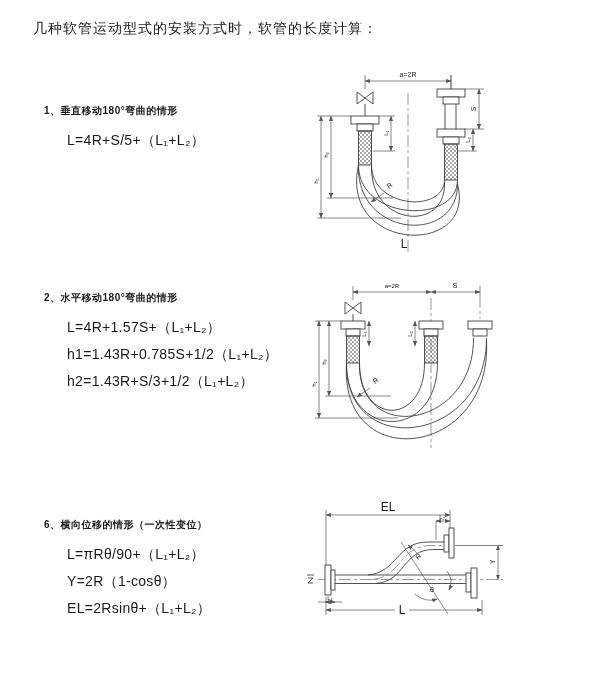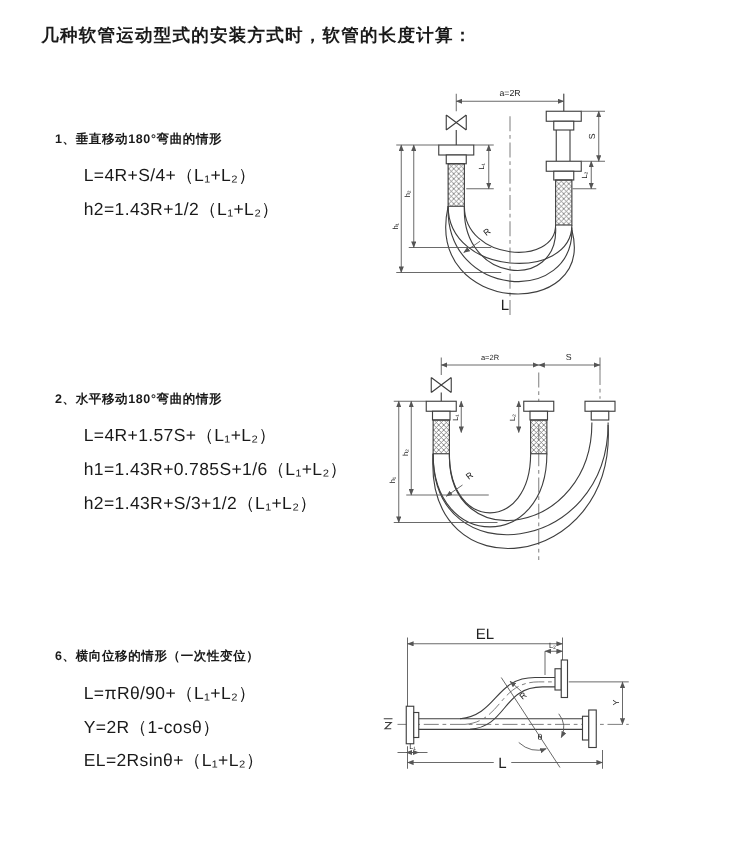--- a/index.html
+++ b/index.html
@@ -3,25 +3,25 @@
 <meta charset="utf-8">
 <style>
   html,body{margin:0;padding:0}
   body{
     width:600px;height:675px;position:relative;overflow:hidden;
     background:#ffffff;color:#1a1a1a;
     font-family:"Liberation Sans","DejaVu Sans",sans-serif;
   }
   .page-title{
     position:absolute;left:33px;top:20px;
-    font-size:14px;font-weight:700;letter-spacing:1px;
+    font-size:14px;font-weight:400;letter-spacing:1px;
   }
   .section{position:absolute;left:44px;width:270px}
   #section-1{top:104px}
-  #section-2{top:312px}
+  #section-2{top:291px}
   #section-3{top:518px}
   .sec-heading{font-size:10px;font-weight:700;letter-spacing:.5px;white-space:nowrap}
   .formulas{margin:9px 0 0 23px}
   .formula{font-size:14px;line-height:27px;letter-spacing:.3px;white-space:nowrap}
   svg.diag{position:absolute}
   #diagram-1{left:303px;top:63px}
   #diagram-2{left:303px;top:276px}
   #diagram-3{left:298px;top:492px}
   .ol{stroke:#3f3f3f;fill:none;stroke-width:.9}           
   .dl{stroke:#555;fill:none;stroke-width:.7}              
@@ -45,30 +45,29 @@
       <path d="M0,0 L7.5,3 L0,6 Z" fill="#555"></path>
     </marker>
   </defs>
 </svg>
 
 <div class="page-title">几种软管运动型式的安装方式时，软管的长度计算：</div>
 
 <div class="section" id="section-1">
   <div class="sec-heading">1、垂直移动180°弯曲的情形</div>
   <div class="formulas">
-    <div class="formula">L=4R+S/4+（L₁+L₂）</div>
-    <div class="formula">h2=1.43R+1/2（L₁+L₂）</div>
+    <div class="formula">L=4R+S/5+（L₁+L₂）</div>
   </div>
 </div>
 
 <div class="section" id="section-2">
   <div class="sec-heading">2、水平移动180°弯曲的情形</div>
   <div class="formulas">
     <div class="formula">L=4R+1.57S+（L₁+L₂）</div>
-    <div class="formula">h1=1.43R+0.785S+1/6（L₁+L₂）</div>
+    <div class="formula">h1=1.43R+0.785S+1/2（L₁+L₂）</div>
     <div class="formula">h2=1.43R+S/3+1/2（L₁+L₂）</div>
   </div>
 </div>
 
 <div class="section" id="section-3">
   <div class="sec-heading">6、横向位移的情形（一次性变位）</div>
   <div class="formulas">
     <div class="formula">L=πRθ/90+（L₁+L₂）</div>
     <div class="formula">Y=2R（1-cosθ）</div>
     <div class="formula">EL=2Rsinθ+（L₁+L₂）</div>

